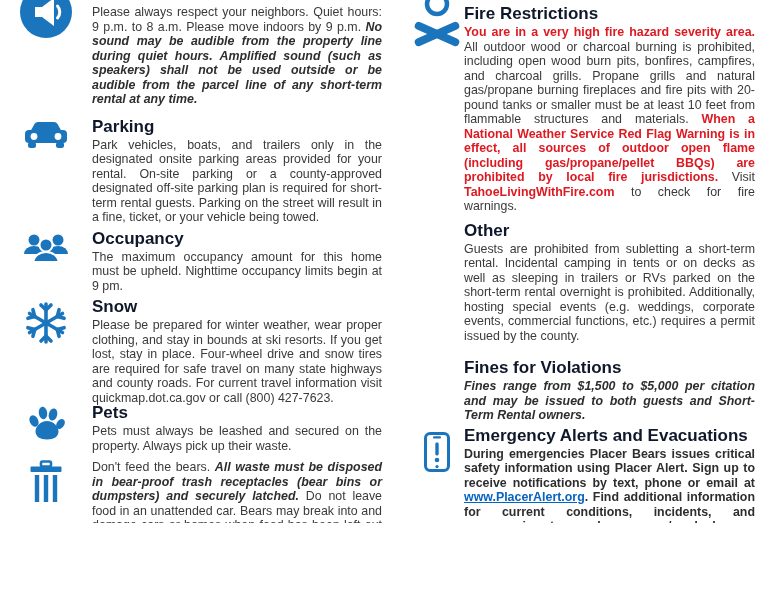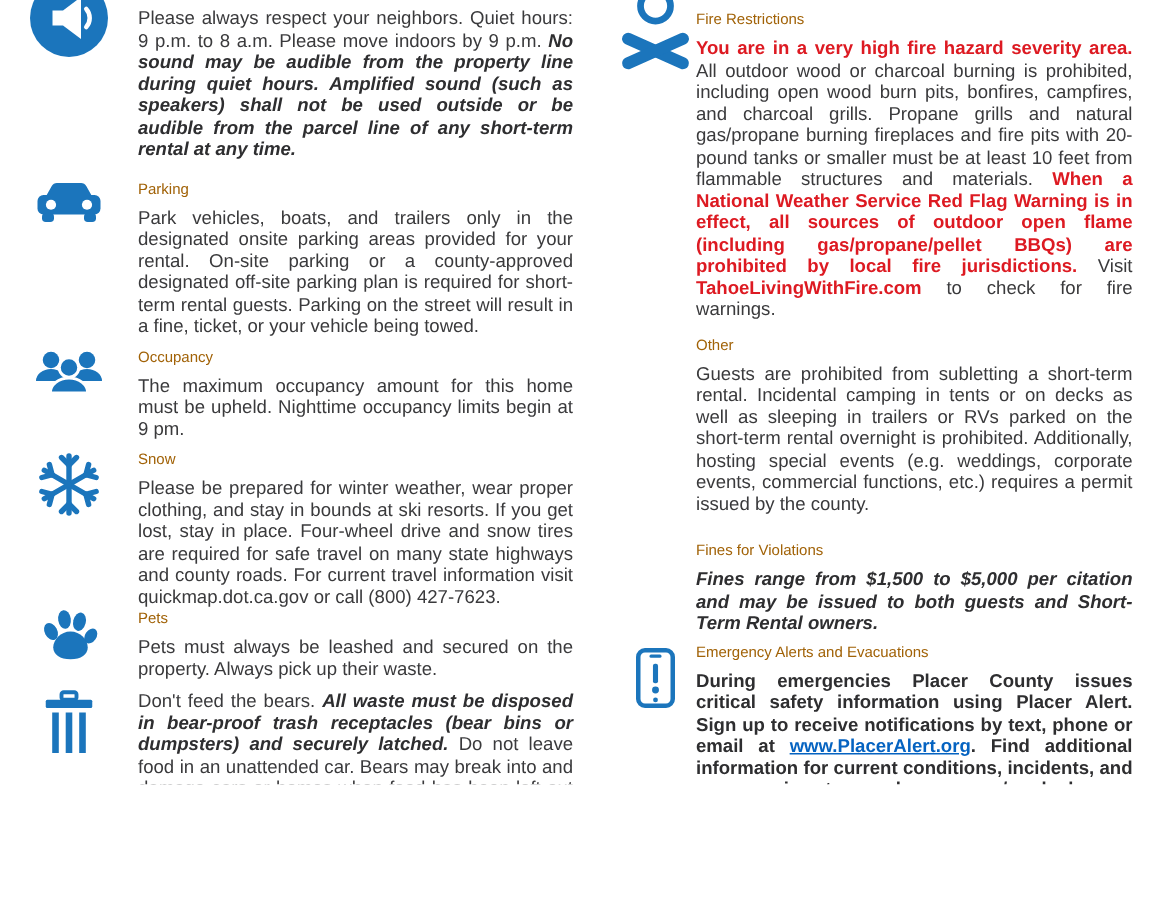--- a/index.html
+++ b/index.html
@@ -9,21 +9,21 @@
   }
   .col{position:absolute;display:flex;flex-direction:column;}
   .col-left{left:0;top:-14px;width:382px;}
   .col-right{left:410px;top:0;width:345px;}
   .section{display:flex;align-items:flex-start;}
   .icon-cell{flex:0 0 92px;display:flex;justify-content:center;align-items:flex-start;}
   .col-right .icon-cell{flex:0 0 54px;}
   .icon-cell svg{display:block;}
   .content{flex:1;min-width:0;}
   h3.sec-title{
-    margin:0 0 3px 0;font-size:10px;line-height:16px;font-weight:normal;color:#a16207;
+    margin:0 0 3px 0;font-size:17px;line-height:16px;font-weight:bold;color:#0f172a;
   }
   p.body{
     margin:0;font-size:12.4px;line-height:14.5px;text-align:justify;
   }
   .t-bi{font-weight:bold;font-style:italic;color:#2e2e30;}
   .t-rb{font-weight:bold;color:#dd1a22;}
   .t-b{font-weight:bold;color:#2e2e30;}
   .t-link{font-weight:bold;color:#0563c1;text-decoration:underline;cursor:pointer;}
   .res-line{font-size:12.6px;line-height:14px;margin-bottom:3.6px;}
   .res-line .lbl{font-weight:bold;color:#0369a1;}
@@ -203,21 +203,21 @@
         <svg width="26" height="40" viewBox="0 0 26 40" style="margin-top:4px">
           <rect x="1.5" y="1.5" width="23" height="37" rx="4.5" fill="none" stroke="#1b75bc" stroke-width="3"></rect>
           <rect x="9" y="4.3" width="8" height="2.2" rx="1" fill="#1b75bc"></rect>
           <rect x="11.3" y="10.5" width="3.4" height="13" rx="1.4" fill="#1b75bc"></rect>
           <circle cx="13" cy="28" r="2.3" fill="#1b75bc"></circle>
           <circle cx="13" cy="34.6" r="1.6" fill="#1b75bc"></circle>
         </svg>
       </div>
       <div class="content">
         <h3 class="sec-title">Emergency Alerts and Evacuations</h3>
-        <p class="body"><span class="t-b">During emergencies Placer County issues critical safety information using Placer Alert. Sign up to receive notifications by text, phone or email at </span><span class="t-link">www.PlacerAlert.org</span><span class="t-b">. Find additional information for current conditions, incidents, and emergencies at www.placer.ca.gov/readyplacer.</span></p>
+        <p class="body"><span class="t-b">During emergencies Placer Bears issues critical safety information using Placer Alert. Sign up to receive notifications by text, phone or email at </span><span class="t-link">www.PlacerAlert.org</span><span class="t-b">. Find additional information for current conditions, incidents, and emergencies at www.placer.ca.gov/readyplacer.</span></p>
       </div>
     </div>
 
     <div class="section" style="margin-top:2px">
       <div class="icon-cell">
         <svg width="26" height="40" viewBox="0 0 26 40" style="margin-top:4px">
           <rect x="1.5" y="1.5" width="23" height="37" rx="4.5" fill="none" stroke="#1b75bc" stroke-width="3"></rect>
           <rect x="9" y="4.3" width="8" height="2.2" rx="1" fill="#1b75bc"></rect>
           <rect x="11.3" y="10.5" width="3.4" height="13" rx="1.4" fill="#1b75bc"></rect>
           <circle cx="13" cy="28" r="2.3" fill="#1b75bc"></circle>

